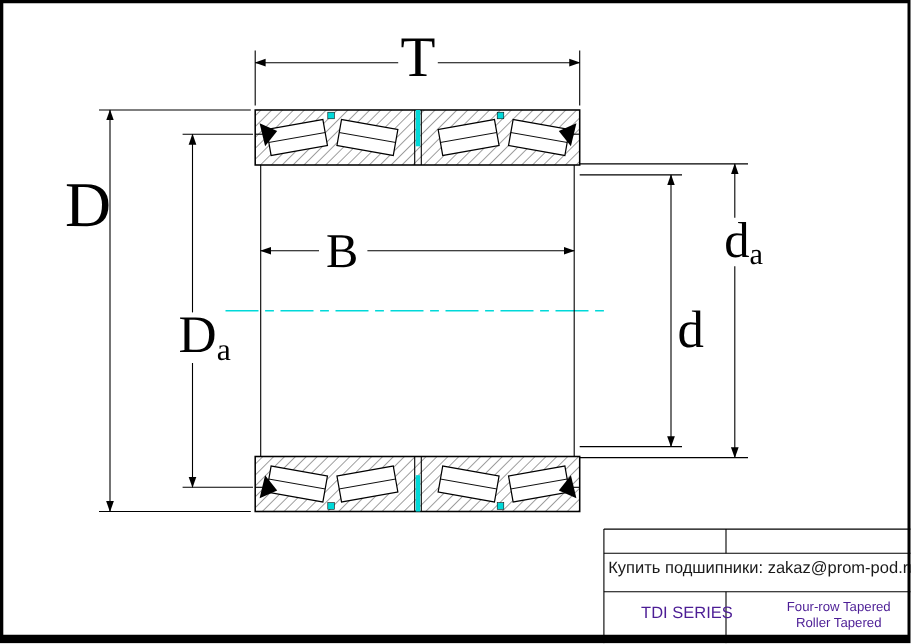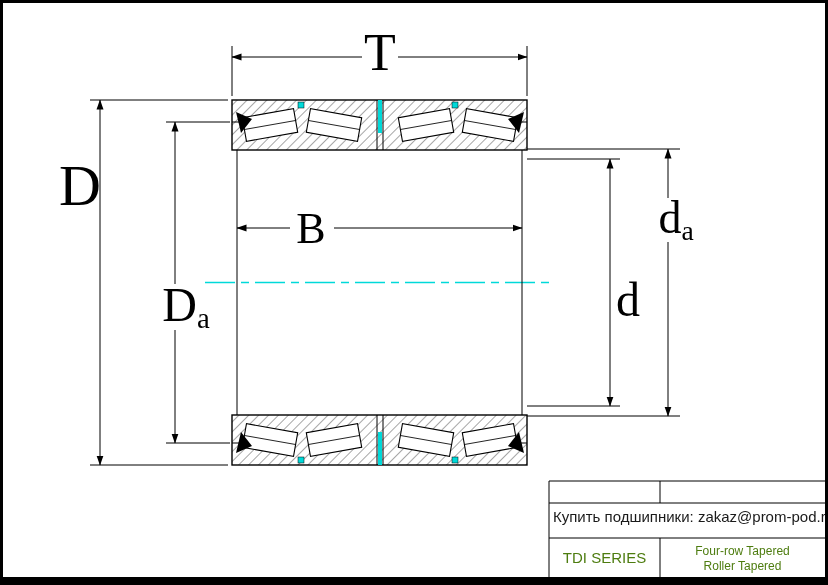--- a/index.html
+++ b/index.html
@@ -15,21 +15,21 @@
     border-width:3px 3px 8px 3px;
     pointer-events:none;
   }
   .dim-label {
     position:absolute; transform:translate(-50%,-50%);
     font-family:"Liberation Serif", serif; color:#000;
     line-height:1; white-space:nowrap;
   }
   .dim-label .sub { font-size:0.6em; vertical-align:-0.25em; }
   .tb-text {
-    position:absolute; color:#4d7c0f; text-align:center;
+    position:absolute; color:#4c1d95; text-align:center;padding-left:20px;
   }
   #contact-text {
     position:absolute; right:-6px; top:508px;
     font-size:15px; color:#1a1a1a; white-space:nowrap;
   }
   #desc-text span { display:block; }
 </style>
 </head>
 <body>
 

